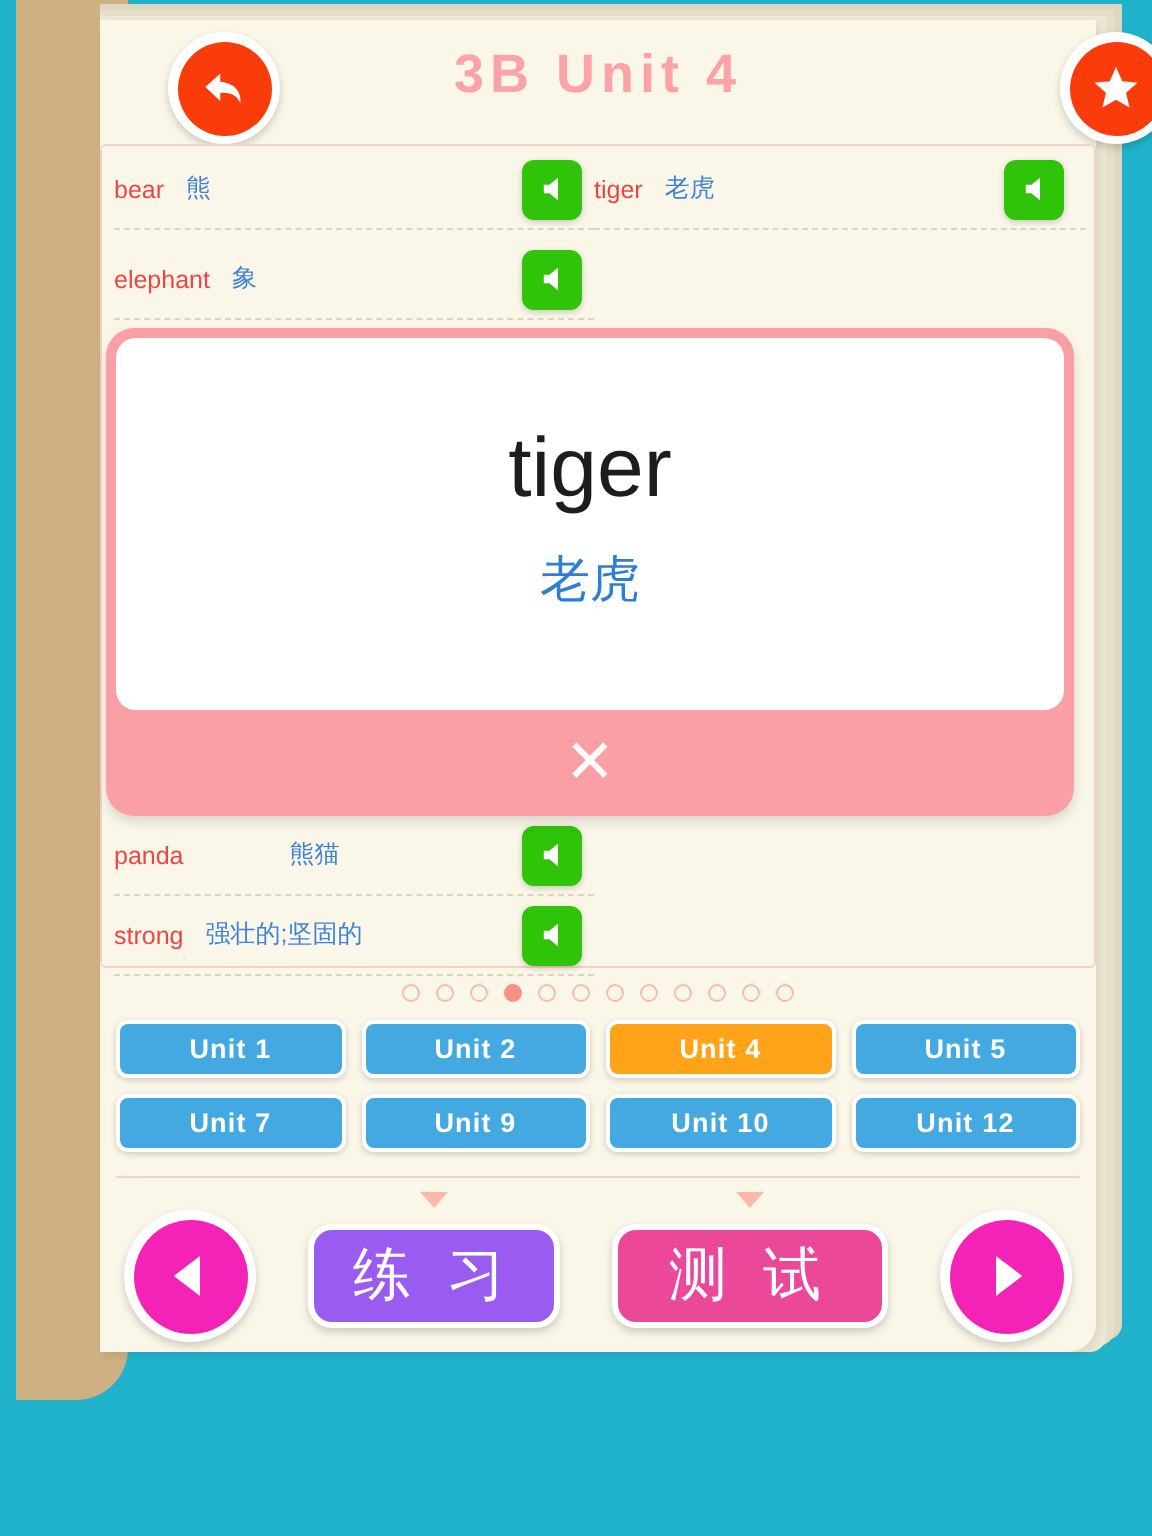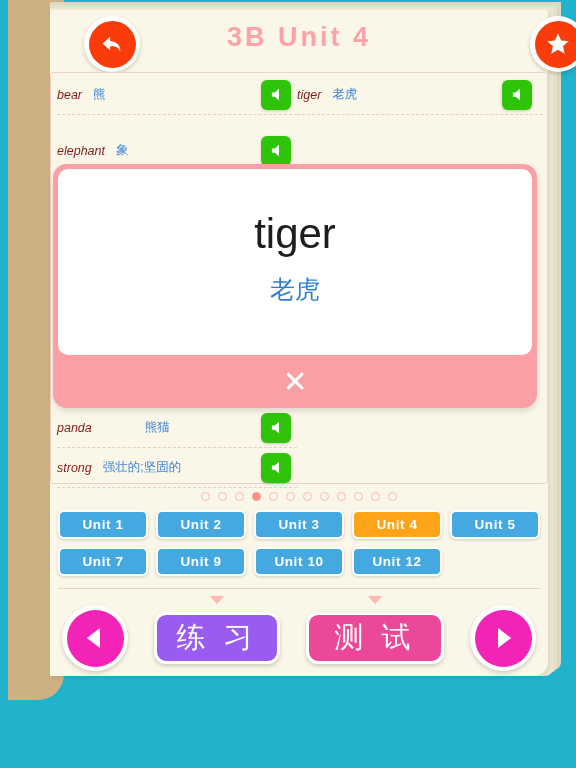--- a/index.html
+++ b/index.html
@@ -114,23 +114,22 @@
     height: 40px;
     border-bottom: 1px dashed #ded3bd;
     display: flex;
     align-items: center;
   }
   .word-row.col-left  { left: 6px;   width: 240px; }
   .word-row.col-right { left: 246px; width: 246px; }
 
   .word-en {
     font-size: 12.5px;
-    color: #7f1d1d;
+    color: #ef4444;
     white-space: nowrap;
-    font-style: italic;
   }
   .word-zh {
     font-size: 12.5px;
     color: #3e84d6;
     margin-left: 11px;
     white-space: nowrap;
   }
   .speaker-btn {
     position: absolute;
     width: 30px; height: 30px;
@@ -209,21 +208,21 @@
     background: #fb9089;
     border-color: #fb9089;
   }
 
   
   #unit-grid {
     position: absolute;
     left: 8px; top: 500px;
     width: 482px;
     display: grid;
-    grid-template-columns: repeat(5, 1fr);
+    grid-template-columns: repeat(4, 1fr);
     gap: 8px 8px;
   }
   .unit-btn {
     height: 29px;
     background: #43a9e0;
     border-radius: 6px;
     color: #ffffff;
     font-size: 13.5px;
     font-weight: bold;
     letter-spacing: .6px;
@@ -345,21 +344,21 @@
       <div class="word-row col-right" style="top:2px;">
         <span class="word-en">tiger</span>
         <span class="word-zh">老虎</span>
         <div class="speaker-btn">
           <svg width="17" height="17" viewBox="0 0 24 24">
             <path d="M15.5 4 L9.5 9 L5.5 9 L5.5 15 L9.5 15 L15.5 20 Z" fill="#ffffff"></path>
           </svg>
         </div>
       </div>
 
-      <div class="word-row col-left" style="top:58px;">
+      <div class="word-row col-left" style="top:47px;">
         <span class="word-en">elephant</span>
         <span class="word-zh">象</span>
         <div class="speaker-btn">
           <svg width="17" height="17" viewBox="0 0 24 24">
             <path d="M15.5 4 L9.5 9 L5.5 9 L5.5 15 L9.5 15 L15.5 20 Z" fill="#ffffff"></path>
           </svg>
         </div>
       </div>
 
       <div class="word-row col-left" style="top:335px;gap:42px;">
@@ -405,21 +404,20 @@
       <span class="dot"></span>
       <span class="dot"></span>
       <span class="dot"></span>
       <span class="dot"></span>
       <span class="dot"></span>
     </div>
 
     <div id="unit-grid">
       <div class="unit-btn">Unit 1</div>
       <div class="unit-btn">Unit 2</div>
-      <div class="unit-btn">Unit 3</div>
       <div class="unit-btn active">Unit 4</div>
       <div class="unit-btn">Unit 5</div>
       <div class="unit-btn">Unit 7</div>
       <div class="unit-btn">Unit 9</div>
       <div class="unit-btn">Unit 10</div>
       <div class="unit-btn">Unit 12</div>
     </div>
 
     <div id="grid-divider"></div>
 

